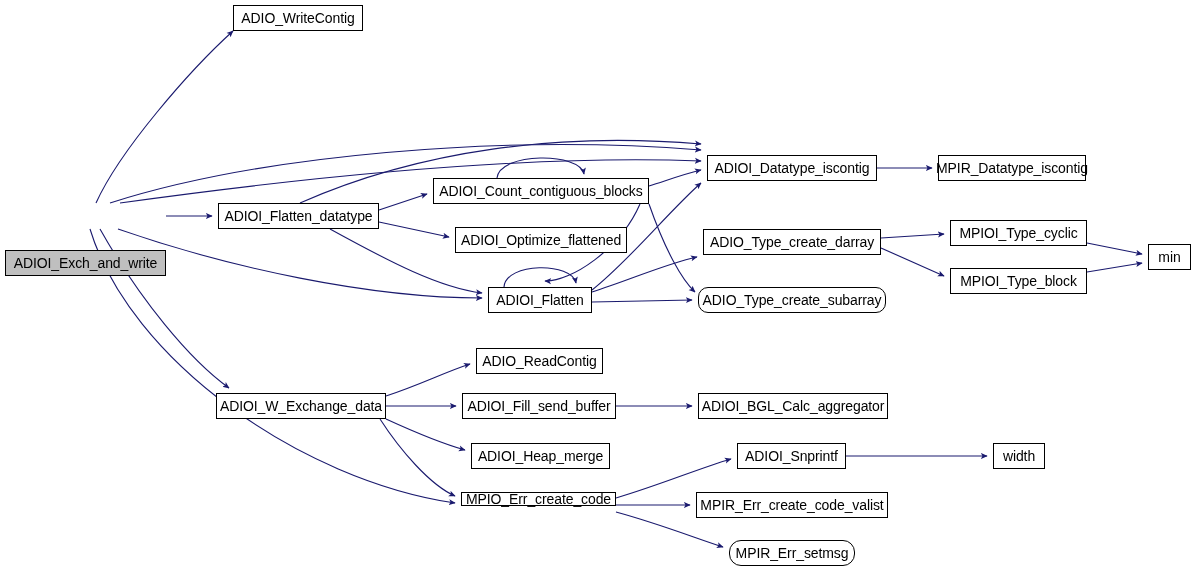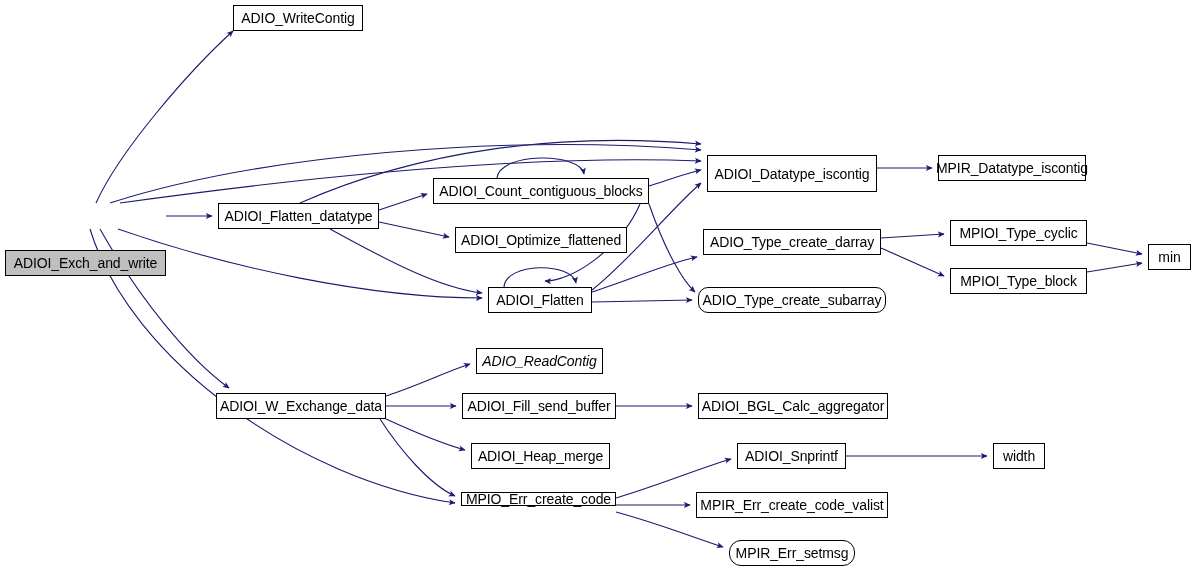--- a/index.html
+++ b/index.html
@@ -110,21 +110,21 @@
       </div>
       <div class="node" style="left: 433px; top: 178px; width: 216px; height: 26px;">
         <span class="node-label">ADIOI_Count_contiguous_blocks</span>
       </div>
       <div class="node" style="left: 455px; top: 227px; width: 172px; height: 26px;">
         <span class="node-label">ADIOI_Optimize_flattened</span>
       </div>
       <div class="node" style="left: 488px; top: 287px; width: 104px; height: 26px;">
         <span class="node-label">ADIOI_Flatten</span>
       </div>
-      <div class="node" style="left: 707px; top: 155px; width: 170px; height: 37px;">
+      <div class="node" style="left: 707px; top: 155px; width: 170px; height: 26px;">
         <span class="node-label">ADIOI_Datatype_iscontig</span>
       </div>
       <div class="node" style="left: 703px; top: 229px; width: 178px; height: 26px;">
         <span class="node-label">ADIO_Type_create_darray</span>
       </div>
       <div class="node" style="left: 698px; top: 287px; width: 188px; height: 26px; border-radius: 10px;">
         <span class="node-label">ADIO_Type_create_subarray</span>
       </div>
       <div class="node" style="left: 938px; top: 155px; width: 148px; height: 26px;">
         <span class="node-label">MPIR_Datatype_iscontig</span>
@@ -134,21 +134,21 @@
       </div>
       <div class="node" style="left: 950px; top: 268px; width: 137px; height: 26px;">
         <span class="node-label">MPIOI_Type_block</span>
       </div>
       <div class="node" style="left: 1148px; top: 244px; width: 43px; height: 26px;">
         <span class="node-label">min</span>
       </div>
       <div class="node" style="left: 216px; top: 393px; width: 170px; height: 26px;">
         <span class="node-label">ADIOI_W_Exchange_data</span>
       </div>
-      <div class="node" style="left: 476px; top: 348px; width: 127px; height: 26px; font-style: italic;">
+      <div class="node" style="left: 476px; top: 348px; width: 127px; height: 26px;">
         <span class="node-label">ADIO_ReadContig</span>
       </div>
       <div class="node" style="left: 462px; top: 393px; width: 154px; height: 26px;">
         <span class="node-label">ADIOI_Fill_send_buffer</span>
       </div>
       <div class="node" style="left: 471px; top: 443px; width: 139px; height: 26px;">
         <span class="node-label">ADIOI_Heap_merge</span>
       </div>
       <div class="node" style="left: 461px; top: 492px; width: 155px; height: 14px;">
         <span class="node-label">MPIO_Err_create_code</span>

